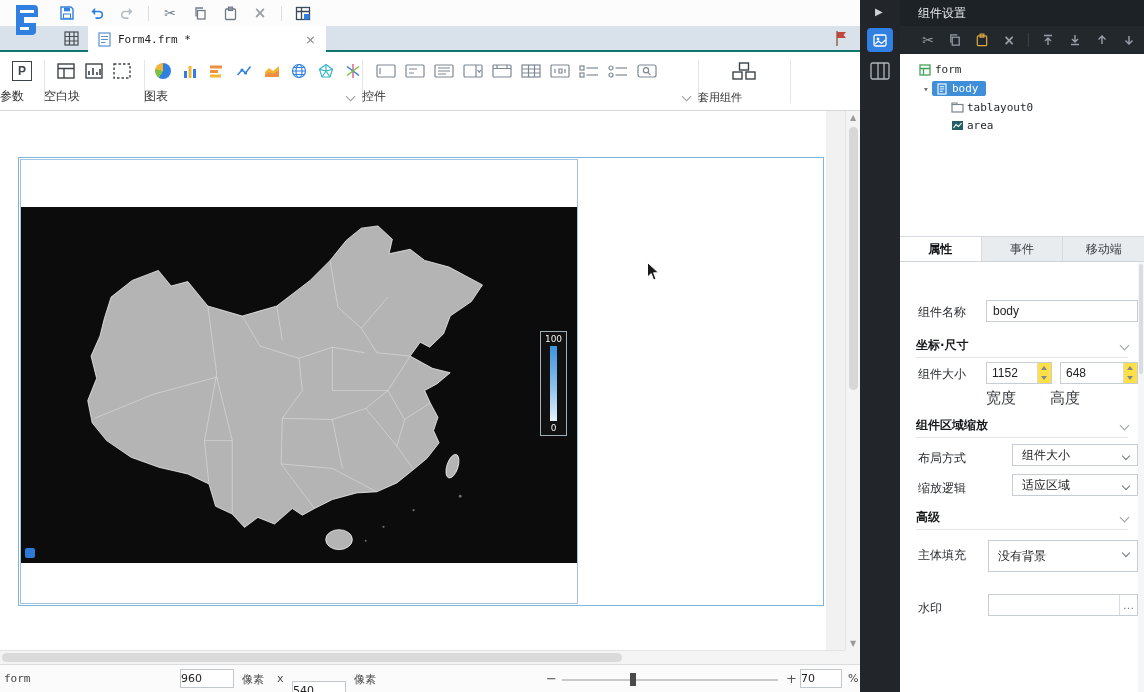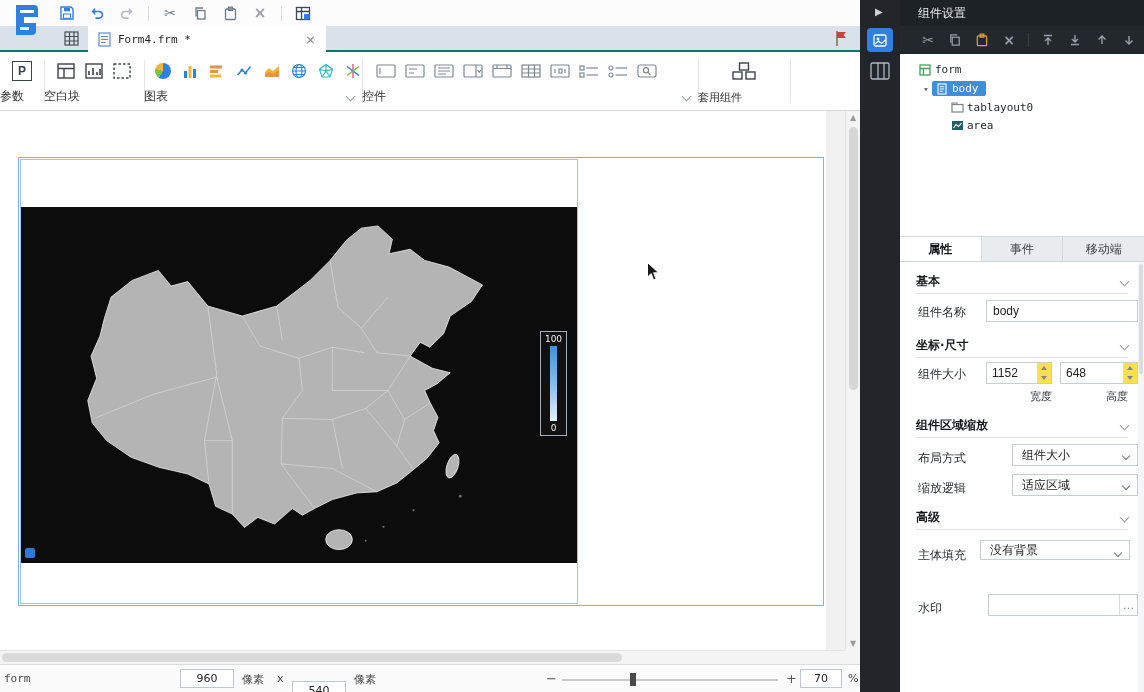--- a/index.html
+++ b/index.html
@@ -51,21 +51,21 @@
 
 
 .vscroll{position:absolute;left:845px;top:111px;width:15px;height:539px;background:#f4f4f4;border-left:1px solid #e3e3e3}
 .vs-ar{position:absolute;left:0;width:100%;text-align:center;font-size:8px;color:#9a9a9a;cursor:pointer}
 .vs-thumb{position:absolute;left:3px;top:16px;width:9px;height:263px;background:#d7d7d7;border-radius:5px;cursor:pointer}
 .hscroll{position:absolute;left:0;top:650px;width:845px;height:14px;background:#f4f4f4;border-top:1px solid #e3e3e3}
 .hs-thumb{position:absolute;left:2px;top:2px;width:620px;height:9px;background:#dadada;border-radius:5px;cursor:pointer}
 .corner{position:absolute;left:845px;top:650px;width:15px;height:14px;background:#f4f4f4}
 .statusbar{position:absolute;left:0;top:664px;width:860px;height:28px;background:#fbfbfb;border-top:1px solid #ddd}
 .sb-item{position:absolute;top:7px;font-size:11px;color:#444}
-.sb-input{position:absolute;top:4px;height:19px;border:1px solid #c2c7cc;background:#fff;text-align:center;font-size:11px;color:#222;font-family:"DejaVu Sans","Liberation Sans",sans-serif}
+.sb-input{position:absolute;top:4px;height:19px;border:1px solid #c2c7cc;background:#fff;text-align:left;font-size:11px;color:#222;font-family:"DejaVu Sans","Liberation Sans",sans-serif}
 .zoom-track{position:absolute;left:562px;top:14px;width:216px;height:2px;background:#c9c9c9}
 .zoom-thumb{position:absolute;left:630px;top:8px;width:6px;height:13px;background:#4a4a4a;cursor:pointer}
 .zbtn{position:absolute;top:6px;font-size:13px;color:#555;cursor:pointer}
 
 
 .sidestrip{position:absolute;left:860px;top:0;width:40px;height:692px;background:#22262b}
 .ss-collapse{position:absolute;left:15px;top:6px;font-size:10px;color:#cfd3d8;cursor:pointer}
 .ss-tile{position:absolute;left:7px;top:28px;width:26px;height:24px;background:#2f80e0;border-radius:4px;display:flex;align-items:center;justify-content:center;cursor:pointer}
 .ss-layout{position:absolute;left:10px;top:62px;cursor:pointer}
 
@@ -87,21 +87,21 @@
 .rtab.active{background:#fff;color:#101214;font-weight:bold}
 .shead{position:absolute;left:16px;width:212px;height:24px;border-bottom:1px solid #e3e6e9;font-weight:bold;font-size:12px;color:#16181b;display:flex;align-items:center;justify-content:space-between;cursor:pointer}
 .plabel{position:absolute;left:18px;font-size:12px;color:#2a2d31;white-space:nowrap}
 .pinput{position:absolute;height:22px;border:1px solid #c8cdd3;background:#fff;font-size:12px;color:#222;padding:0 6px;outline:none}
 .spin{position:absolute;height:22px;border:1px solid #c8cdd3;background:#fde047;display:flex}
 .spin input{flex:1;min-width:0;border:none;outline:none;font-size:12px;color:#222;padding:0 5px}
 .spin-btns{width:14px;border-left:1px solid #d8dce0;display:flex;flex-direction:column}
 .sb-b{flex:1;position:relative;cursor:pointer}
 .sb-b.up::after{content:"";position:absolute;left:3px;top:3px;border-left:3.5px solid transparent;border-right:3.5px solid transparent;border-bottom:4.5px solid #7e868e}
 .sb-b.dn::after{content:"";position:absolute;left:3px;top:3px;border-left:3.5px solid transparent;border-right:3.5px solid transparent;border-top:4.5px solid #7e868e}
-.axis-label{position:absolute;font-size:11px;color:#33373c;text-align:right}
+.axis-label{position:absolute;font-size:15px;color:#33373c;text-align:left}
 .sel{position:absolute;height:22px;border:1px solid #c8cdd3;background:#fff;display:flex;align-items:center;padding:0 22px 0 9px;font-size:12px;color:#222;cursor:pointer}
 .sel-ar{position:absolute;right:8px;top:8px;width:6px;height:6px;border-right:1.3px solid #6f767d;border-bottom:1.3px solid #6f767d;transform:rotate(45deg)}
 .wm{position:absolute;height:22px;border:1px solid #c8cdd3;background:#fff;display:flex}
 .wm input{flex:1;min-width:0;border:none;outline:none;padding:0 6px;font-size:12px}
 .wm-btn{width:18px;border-left:1px solid #d8dce0;display:flex;align-items:center;justify-content:center;color:#6f767d;font-size:11px;cursor:pointer}
 .rscroll{position:absolute;right:0;top:262px;width:6px;height:430px;background:#f5f6f7}
 .rs-thumb{position:absolute;left:1px;top:2px;width:4px;height:110px;background:#d9dde1;border-radius:2px;cursor:pointer}
 svg{display:block}
 </style>
 </head>
@@ -550,24 +550,20 @@
           <span>属性</span>
         </div>
       <div class="rtab">
           <span>事件</span>
         </div>
       <div class="rtab">
           <span>移动端</span>
         </div>
     </div>
 
-    <div class="shead" style="top:270px">
-      <span>基本</span>
-        <span class="chev"></span>
-    </div>
     <span class="plabel" style="top:304px">组件名称</span>
     <input class="pinput" style="left: 86px; top: 300px; width: 152px;" value="body">
 
     <div class="shead" style="top:334px">
       <span>坐标·尺寸</span>
         <span class="chev"></span>
     </div>
     <span class="plabel" style="top:366px">组件大小</span>
     <div class="spin" style="left:86px;top:362px;width:66px">
       <input value="1152" style="">
@@ -599,21 +595,21 @@
     <div class="sel" style="left:112px;top:474px;width:126px">
       <span>适应区域</span>
         <span class="sel-ar"></span>
     </div>
 
     <div class="shead" style="top:506px">
       <span>高级</span>
         <span class="chev"></span>
     </div>
     <span class="plabel" style="top:547px">主体填充</span>
-    <div class="sel" style="left:80px;top:540px;width:150px;height:20px">
+    <div class="sel" style="left:88px;top:540px;width:150px;height:32px">
       <span>没有背景</span>
         <span class="sel-ar" style="top:9px"></span>
     </div>
 
     <span class="plabel" style="top:600px">水印</span>
     <div class="wm" style="left:88px;top:594px;width:150px">
       <input style="">
       <span class="wm-btn">…</span>
     </div>
 

